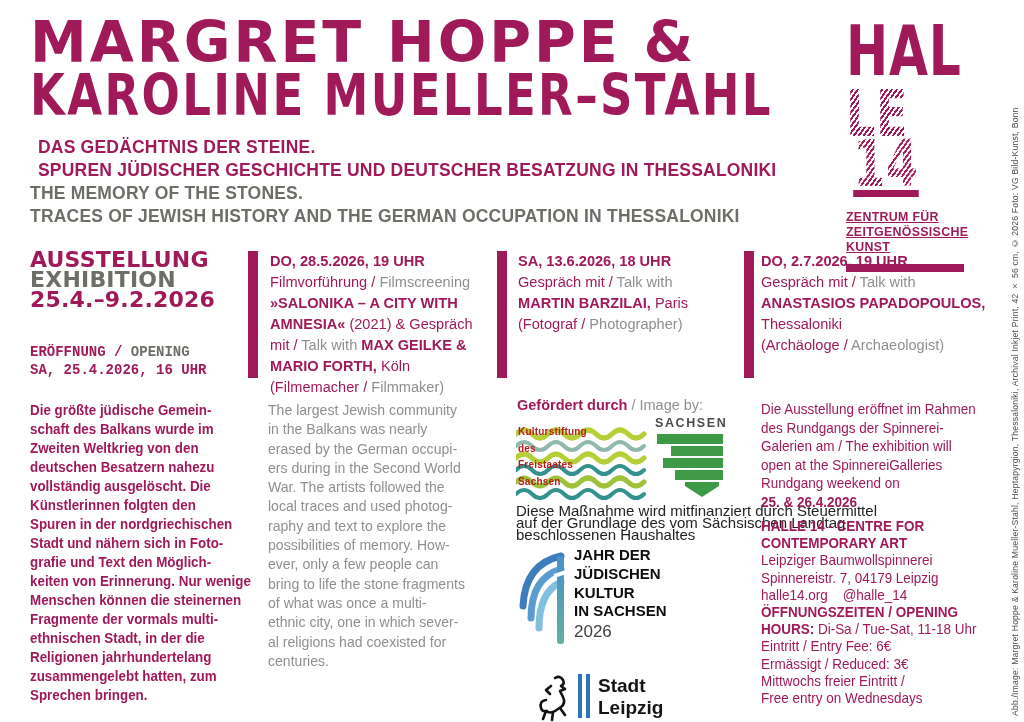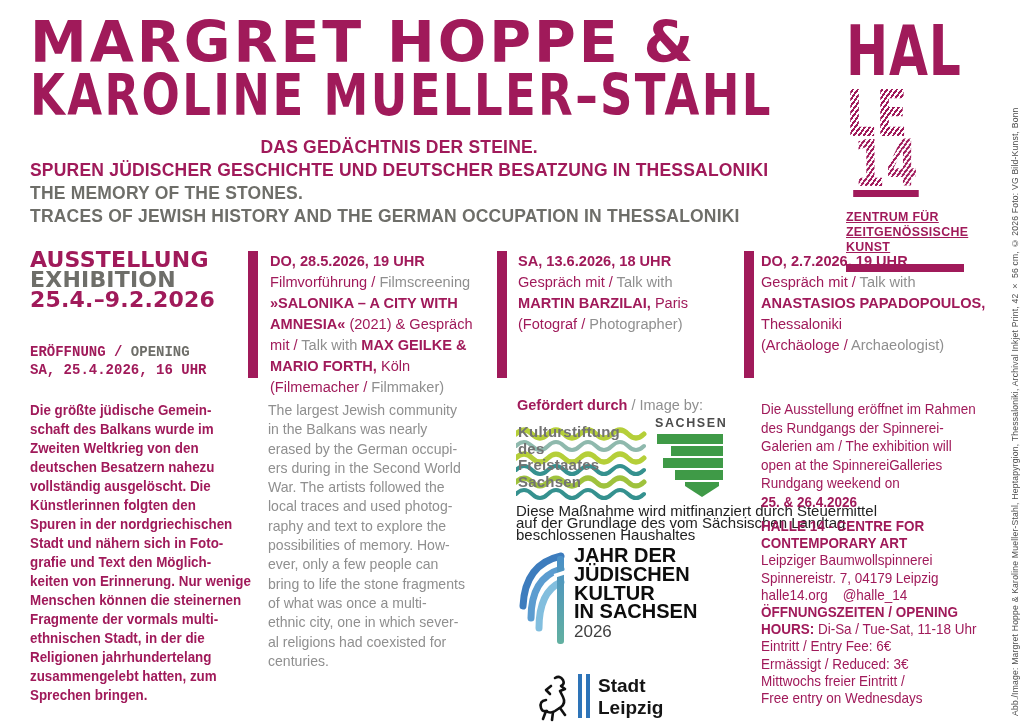--- a/index.html
+++ b/index.html
@@ -13,21 +13,21 @@
     overflow:hidden;font-family:"Liberation Sans",sans-serif;
   }
   .abs{position:absolute;}
   .pre{white-space:pre;}
 
   
   .title{left:30px;top:16px;color:var(--magenta);font-family:"DejaVu Sans",sans-serif;font-weight:700;}
   .title-line{display:block;font-size:57px;line-height:53px;letter-spacing:3px;transform-origin:0 50%;}
   .title-line.l2{transform:scaleX(0.79);}
   .subtitle{font-weight:700;font-size:17.5px;line-height:23px;letter-spacing:0.2px;}
-  .subtitle-de{left:30px;top:136px;color:var(--magenta);text-align:center;}
+  .subtitle-de{left:38px;top:136px;color:var(--magenta);}
   .subtitle-en{left:30px;top:182px;color:var(--darkgray);}
 
   
   .h14{left:846px;top:22px;width:130px;color:var(--magenta);font-family:"DejaVu Sans",sans-serif;}
   .h14-hal{font-weight:700;font-size:70px;line-height:58px;transform:scaleX(0.72);transform-origin:0 0;letter-spacing:1px;}
   .h14-le14{margin-top:9px;font-weight:700;font-size:64px;line-height:50px;transform:scaleX(0.72);transform-origin:0 0;letter-spacing:1px;}
   .hatch{
     background:repeating-linear-gradient(135deg,var(--magenta) 0 2.4px,#ffffff 2.4px 4.8px);
     -webkit-background-clip:text;background-clip:text;
     -webkit-text-fill-color:transparent;color:transparent;
@@ -56,28 +56,28 @@
 
   
   .para{font-size:14.4px;line-height:19px;transform-origin:0 0;}
   .para-de{left:30px;top:401px;color:var(--magenta);font-weight:600;transform:scaleX(0.93);}
   .para-en{left:268px;top:401px;color:var(--gray);transform:scaleX(0.95);font-size:14.8px;line-height:19.3px;}
 
   
   .funded-head{left:517px;top:397px;font-size:14.5px;}
   .ks-logo{left:516px;top:420px;width:132px;height:82px;}
   .ks-waves{position:absolute;left:0;top:0;}
-  .ks-text{position:absolute;left:2px;top:4px;color:#737373;font-weight:800;font-size:15px;line-height:16.5px;letter-spacing:0.2px;}
+  .ks-text{position:absolute;left:2px;top:4px;color:#b91c1c;font-weight:800;font-size:10px;line-height:16.5px;letter-spacing:0.2px;}
   .sx-logo{left:655px;top:416px;width:90px;}
   .sx-word{color:#4c4c4c;font-weight:600;font-size:12.5px;letter-spacing:1.6px;}
   .sx-shield{margin-top:4px;margin-left:2px;}
   .disclaimer{left:516px;top:505px;font-size:15px;line-height:11.8px;color:#222;}
   .jahr{left:518px;top:546px;}
   .jahr-icon{position:absolute;left:0;top:2px;}
-  .jahr-text{position:absolute;left:56px;top:0;color:#0d0d0d;font-weight:800;font-size:20px;line-height:18.8px;}
+  .jahr-text{position:absolute;left:56px;top:0;color:#0d0d0d;font-weight:800;font-size:15px;line-height:18.8px;}
   .jahr-year{position:absolute;left:56px;top:76px;color:#3f3f3f;font-size:17px;}
   .leipzig{left:538px;top:672px;height:50px;}
   .lz-lion{position:absolute;left:0;top:2px;}
   .lz-bars{position:absolute;left:40px;top:2px;width:13px;height:44px;}
   .lz-bars div{position:absolute;top:0;width:4px;height:44px;background:#2e74b8;}
   .lz-b1{left:0;} .lz-b2{left:8px;}
   .lz-text{position:absolute;left:60px;top:3px;color:#141414;font-weight:600;font-size:19px;line-height:21.5px;}
 
   
   .info1{left:761px;top:400px;font-size:14.2px;line-height:18.6px;transform:scaleX(0.95);transform-origin:0 0;}

